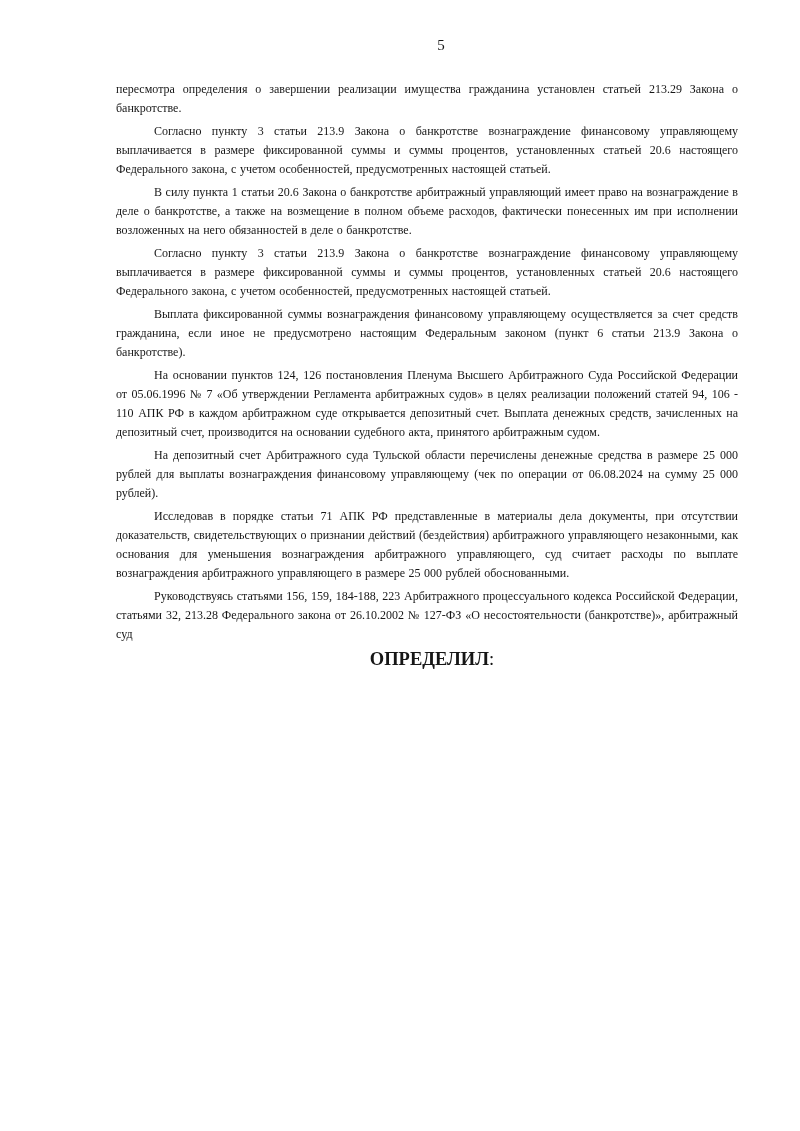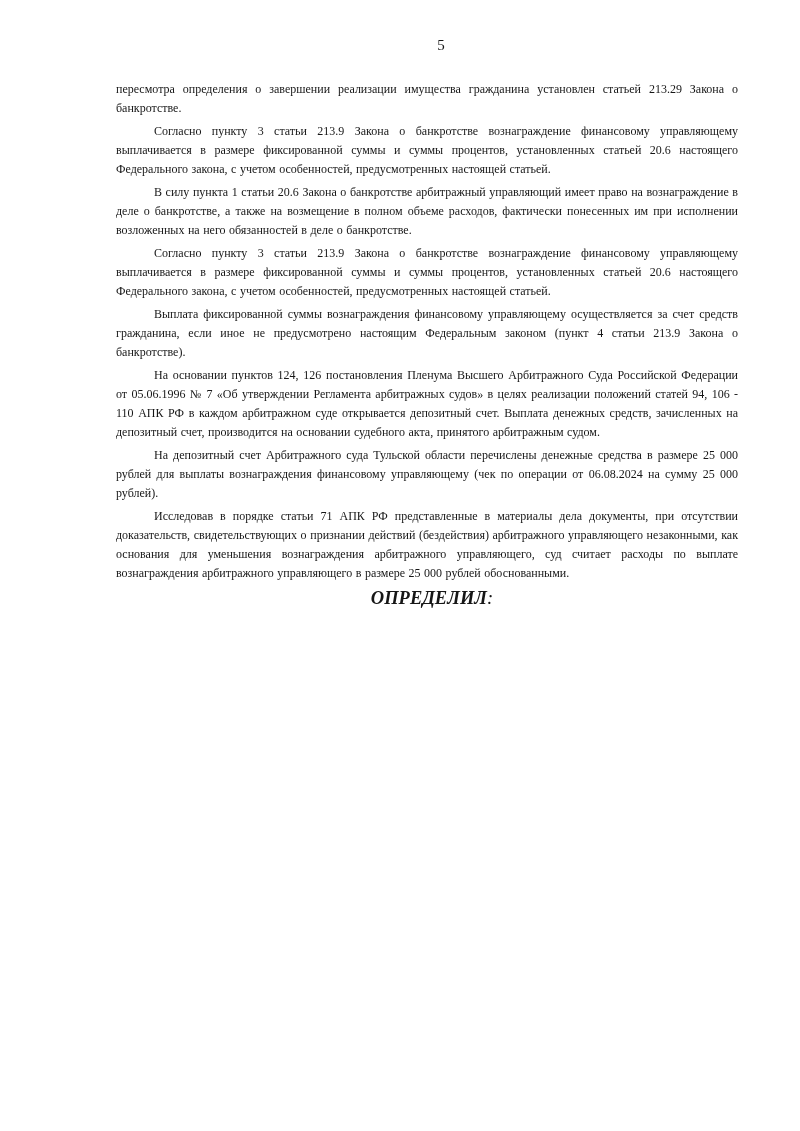--- a/index.html
+++ b/index.html
@@ -36,38 +36,38 @@
   .no-indent {
     text-indent: 0;
   }
   .resolution {
     margin: 0;
     text-align: center;
     font-size: 18.5px;
     line-height: 22px;
     font-weight: bold;
     padding-left: 10px;
-    font-style: italic;
   }
   .resolution .colon {
     font-weight: normal;
   }
 </style>
 </head>
 <body>
 
 <div class="page">
   <div class="page-number">5</div>
 
   <div>
     <p class="para no-indent">пересмотра определения о завершении реализации имущества гражданина установлен статьей 213.29 Закона о банкротстве.</p>
     <p class="para">Согласно пункту 3 статьи 213.9 Закона о банкротстве вознаграждение финансовому управляющему выплачивается в размере фиксированной суммы и суммы процентов, установленных статьей 20.6 настоящего Федерального закона, с учетом особенностей, предусмотренных настоящей статьей.</p>
     <p class="para">В силу пункта 1 статьи 20.6 Закона о банкротстве арбитражный управляющий имеет право на вознаграждение в деле о банкротстве, а также на возмещение в полном объеме расходов, фактически понесенных им при исполнении возложенных на него обязанностей в деле о банкротстве.</p>
     <p class="para">Согласно пункту 3 статьи 213.9 Закона о банкротстве вознаграждение финансовому управляющему выплачивается в размере фиксированной суммы и суммы процентов, установленных статьей 20.6 настоящего Федерального закона, с учетом особенностей, предусмотренных настоящей статьей.</p>
-    <p class="para">Выплата фиксированной суммы вознаграждения финансовому управляющему осуществляется за счет средств гражданина, если иное не предусмотрено настоящим Федеральным законом (пункт 4 статьи 213.9 Закона о банкротстве).</p>
+    <p class="para">Выплата фиксированной суммы вознаграждения финансовому управляющему осуществляется за счет средств гражданина, если иное не предусмотрено настоящим Федеральным законом (пункт 6 статьи 213.9 Закона о банкротстве).</p>
     <p class="para">На основании пунктов 124, 126 постановления Пленума Высшего Арбитражного Суда Российской Федерации от 05.06.1996 № 7 «Об утверждении Регламента арбитражных судов» в целях реализации положений статей 94, 106 - 110 АПК РФ в каждом арбитражном суде открывается депозитный счет. Выплата денежных средств, зачисленных на депозитный счет, производится на основании судебного акта, принятого арбитражным судом.</p>
     <p class="para">На депозитный счет Арбитражного суда Тульской области перечислены денежные средства в размере 25 000 рублей для выплаты вознаграждения финансовому управляющему (чек по операции от 06.08.2024 на сумму 25 000 рублей).</p>
     <p class="para">Исследовав в порядке статьи 71 АПК РФ представленные в материалы дела документы, при отсутствии доказательств, свидетельствующих о признании действий (бездействия) арбитражного управляющего незаконными, как основания для уменьшения вознаграждения арбитражного управляющего, суд считает расходы по выплате вознаграждения арбитражного управляющего в размере 25 000 рублей обоснованными.</p>
+    <p class="para">Руководствуясь статьями 156, 159, 184-188, 223 Арбитражного процессуального кодекса Российской Федерации, статьями 32, 213.28 Федерального закона от 26.10.2002 № 127-ФЗ «О несостоятельности (банкротстве)», арбитражный суд</p>
 
     <h2 class="resolution"><span>ОПРЕДЕЛИЛ</span><span class="colon">:</span></h2>
 
   </div>
 </div>
 
 </body></html>

